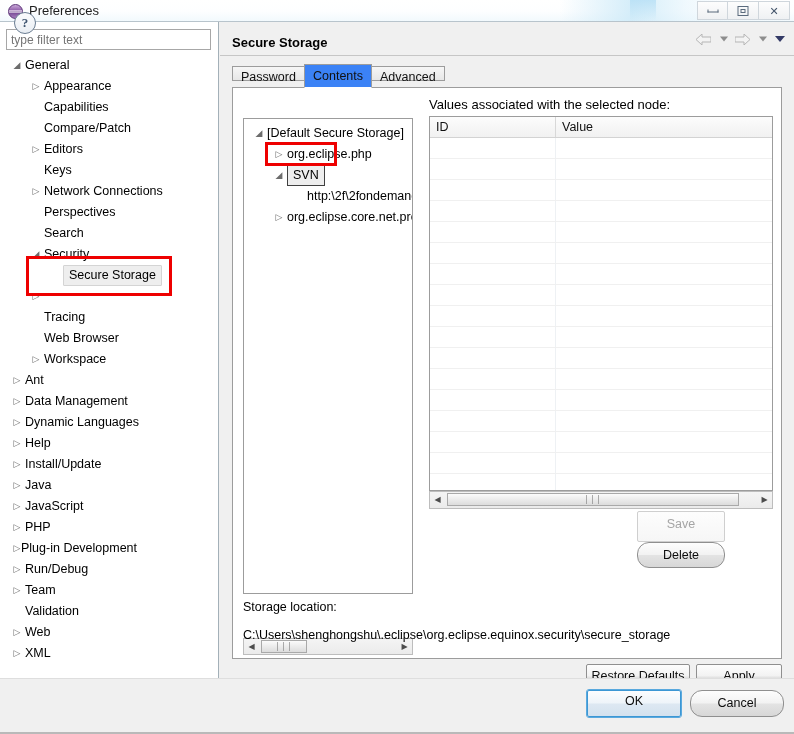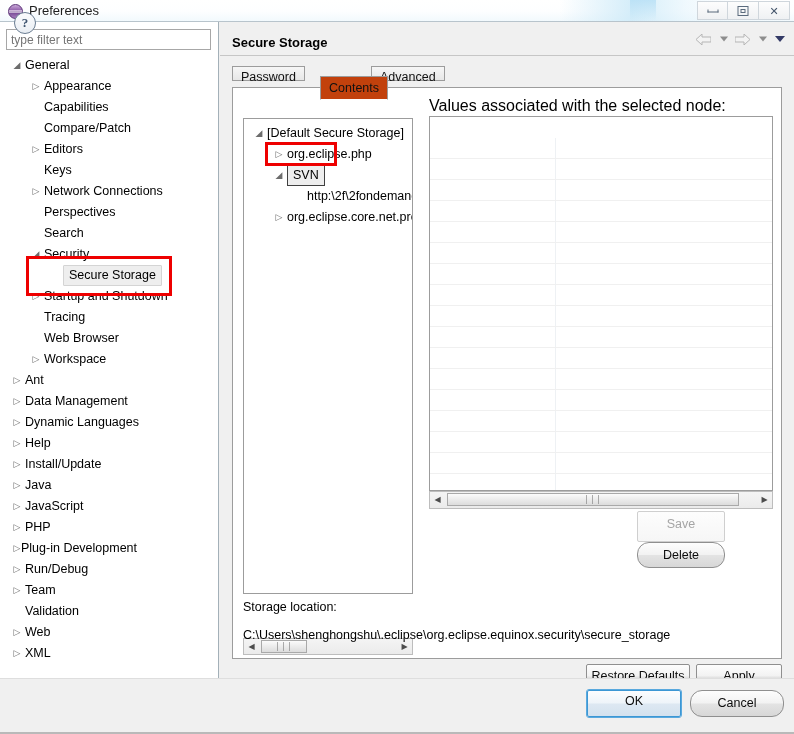--- a/index.html
+++ b/index.html
@@ -244,27 +244,26 @@
     line-height: 20px;
     padding: 0 8px;
     font-size: 12.5px;
     border: 1px solid #9c9c9c;
     background: linear-gradient(to bottom,#f6f6f6,#e7e7e7);
     box-sizing: border-box;
     color: #111;
     white-space: nowrap;
   }
   .tab.active {
-    top: 12px;
+    top: 0;
     height: 24px;
     line-height: 23px;
-    background: #c2410c;
+    background: #3b82f6;
     border-bottom: 1px solid #ffffff;
     z-index: 3;
-    margin-left: 16px;
   }
 
   
   #contents-box {
     position: absolute;
     left: 12px; top: 65px;
     width: 550px; height: 572px;
     background: #ffffff;
     border: 1px solid #9c9c9c;
     box-sizing: border-box;
@@ -330,21 +329,21 @@
     color: #8a8a8a;
     line-height: 12px;
     letter-spacing: 1px;
     font-family: "DejaVu Sans Mono", monospace;
   }
 
   
   #values-label {
     position: absolute;
     left: 196px; top: 9px;
-    font-size: 16px;
+    font-size: 13px;
     color: #000;
   }
   #values-table {
     position: absolute;
     left: 196px; top: 28px;
     width: 344px; height: 375px;
     border: 1px solid #9c9c9c;
     background: #ffffff;
     box-sizing: border-box;
     overflow: hidden;
@@ -536,21 +535,20 @@
         </div>
         <div class="tnode">
           <span class="arrow" style="left: 29px;">◢</span>
           <span class="tlabel" style="left: 44px;">Security</span>
         </div>
         <div class="tnode sel">
           <span class="tlabel" style="left: 63px;">Secure Storage</span>
         </div>
         <div class="tnode">
           <span class="arrow" style="left: 29px;">▷</span>
-          <span class="tlabel" style="left: 44px;">Startup and Shutdown</span>
         </div>
         <div class="tnode">
           <span class="tlabel" style="left: 44px;">Tracing</span>
         </div>
         <div class="tnode">
           <span class="tlabel" style="left: 44px;">Web Browser</span>
         </div>
         <div class="tnode">
           <span class="arrow" style="left: 29px;">▷</span>
           <span class="tlabel" style="left: 44px;">Workspace</span>
@@ -673,20 +671,24 @@
       </div>
       <div class="hscroll" style="left:10px; top:550px; width:170px;">
         <div class="hs-left">◀</div>
         <div class="hs-thumb" style="left:17px; width:46px;">|||</div>
         <div class="hs-right">▶</div>
       </div>
 
       <div id="values-label">Values associated with the selected node:</div>
 
       <div id="values-table">
+        <div class="vt-head">
+          <div class="th c1" style="left:0; width:125px;">ID</div>
+          <div class="th c2" style="left:125px; width:217px;">Value</div>
+        </div>
         <div class="vt-coldiv"></div>
         <div class="vt-body">
             <div class="vt-row"><span></span><span></span></div>
             <div class="vt-row"><span></span><span></span></div>
             <div class="vt-row"><span></span><span></span></div>
             <div class="vt-row"><span></span><span></span></div>
             <div class="vt-row"><span></span><span></span></div>
             <div class="vt-row"><span></span><span></span></div>
             <div class="vt-row"><span></span><span></span></div>
             <div class="vt-row"><span></span><span></span></div>

